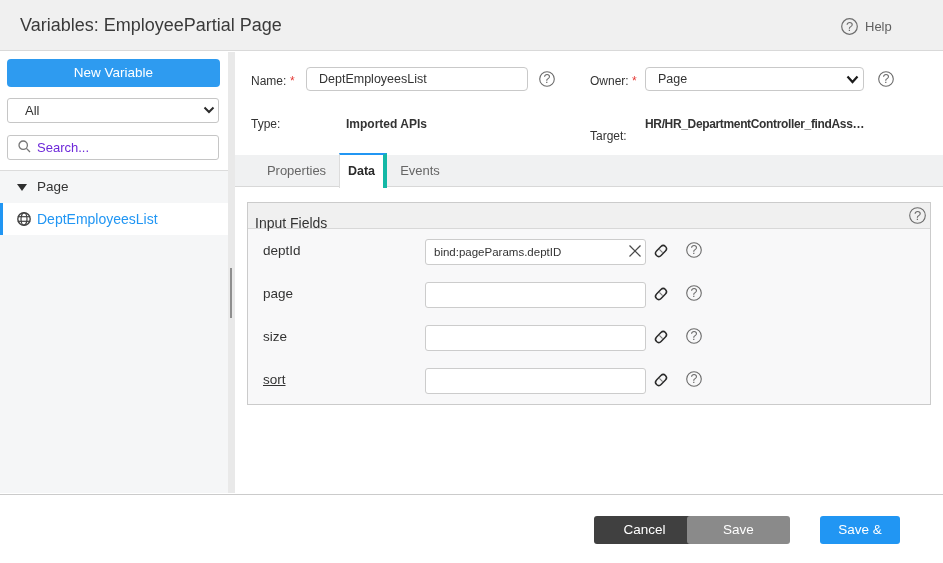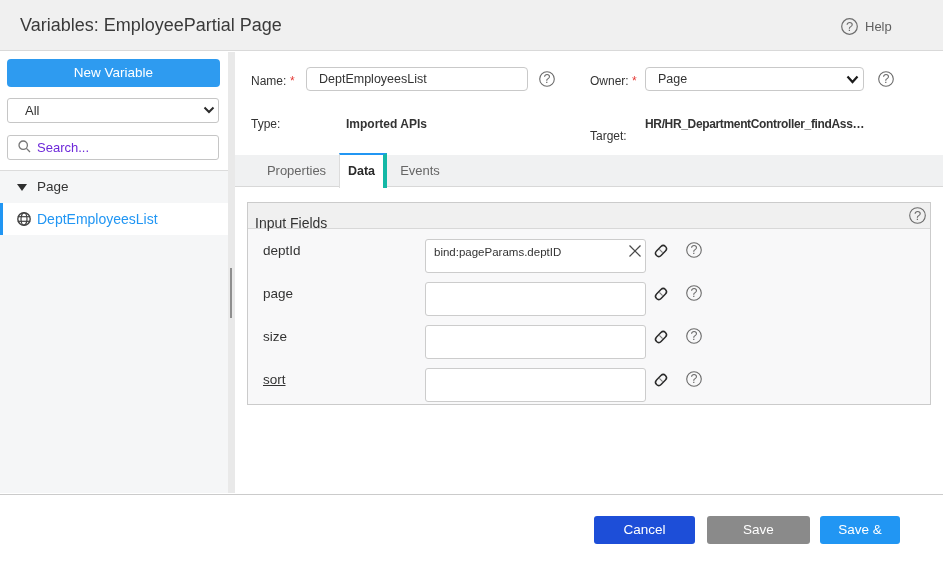--- a/index.html
+++ b/index.html
@@ -51,28 +51,28 @@
   .tab { position:absolute; top:155px; height:31px; line-height:31px; text-align:center; font-size:13px; color:#666; }
   #tabprop { left:254px; width:85px; }
   #tabdata { left:339px; top:153px; width:48px; height:35px; background:#fff; border-left:1px solid #dcdcdc; border-right:4px solid #14b8a6; border-top:2px solid #2196f3; text-align:center; font-size:12.5px; font-weight:bold; color:#2b2b2b; line-height:32px; }
   #tabevents { left:393px; width:54px; }
 
   
   #panel { left:247px; top:202px; width:684px; height:203px; border:1px solid #cbcbcb; background:#f8f8f9; }
   #phead { left:0; top:0; width:682px; height:26px; background:#f0f0f0; border-bottom:1px solid #d8d8d8; }
   #pheadtxt { left:7px; top:8px; line-height:25px; font-size:14px; color:#333; }
   .flbl { position:absolute; left:15px; font-size:13.5px; color:#333; }
-  .finp { position:absolute; left:177px; width:221px; height:34px; border:1px solid #ccc; border-radius:3px; background:#fff; }
+  .finp { position:absolute; left:177px; width:221px; height:26px; border:1px solid #ccc; border-radius:3px; background:#fff; }
   #dinp { font-size:11.5px; color:#333; line-height:24px; padding-left:8px; }
 
   
   #fline { left:0; top:494px; width:943px; height:1px; background:#cbcbcb; }
   .btn { position:absolute; top:516px; height:28px; border-radius:3px; color:#fff; font-size:13.5px; text-align:center; line-height:28px; }
-  #bcancel { left:594px; width:101px; background:#1d4ed8; }
-  #bsave { left:707px; width:103px; background:#8a8a8a; }
+  #bcancel { left:594px; width:101px; background:#404040; }
+  #bsave { left:687px; width:103px; background:#8a8a8a; }
   #bsc { left:820px; width:80px; background:#2196f3; }
 </style>
 </head>
 <body>
   <div id="hdr" class="abs"></div>
   <div id="title" class="abs">Variables: EmployeePartial Page</div>
   <svg class="abs" style="left:841px; top:18px;" width="17" height="17" viewBox="0 0 17 17">
     <circle cx="8.5" cy="8.5" r="7.8" fill="none" stroke="#6e6e6e" stroke-width="1.2"></circle>
     <text x="8.5" y="13" font-size="13" fill="#6e6e6e" text-anchor="middle" font-family="Liberation Sans">?</text>
   </svg>

